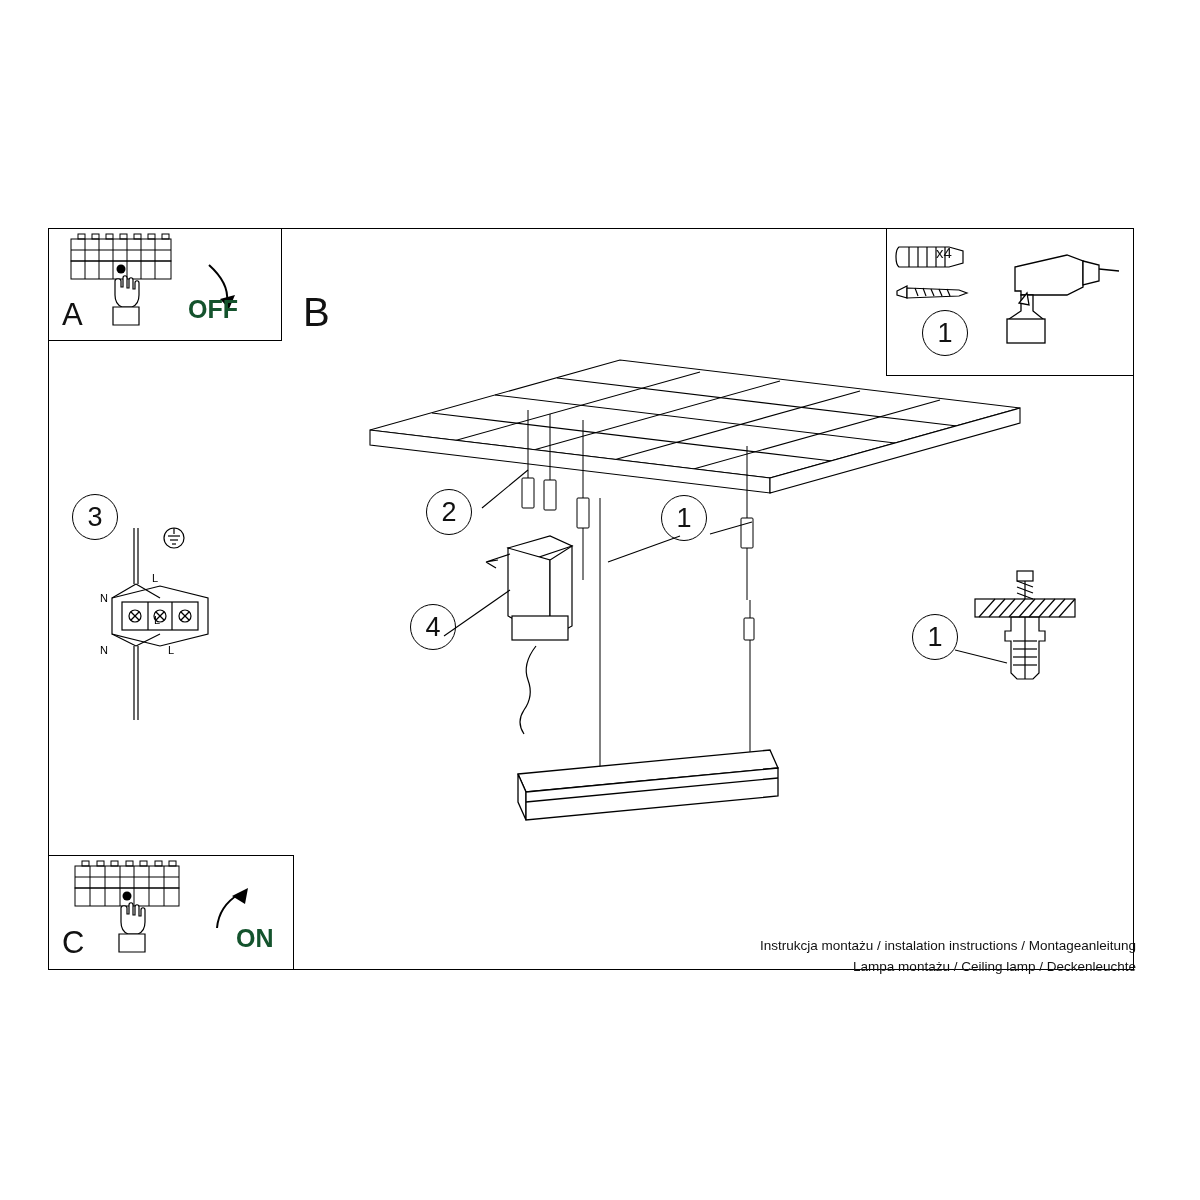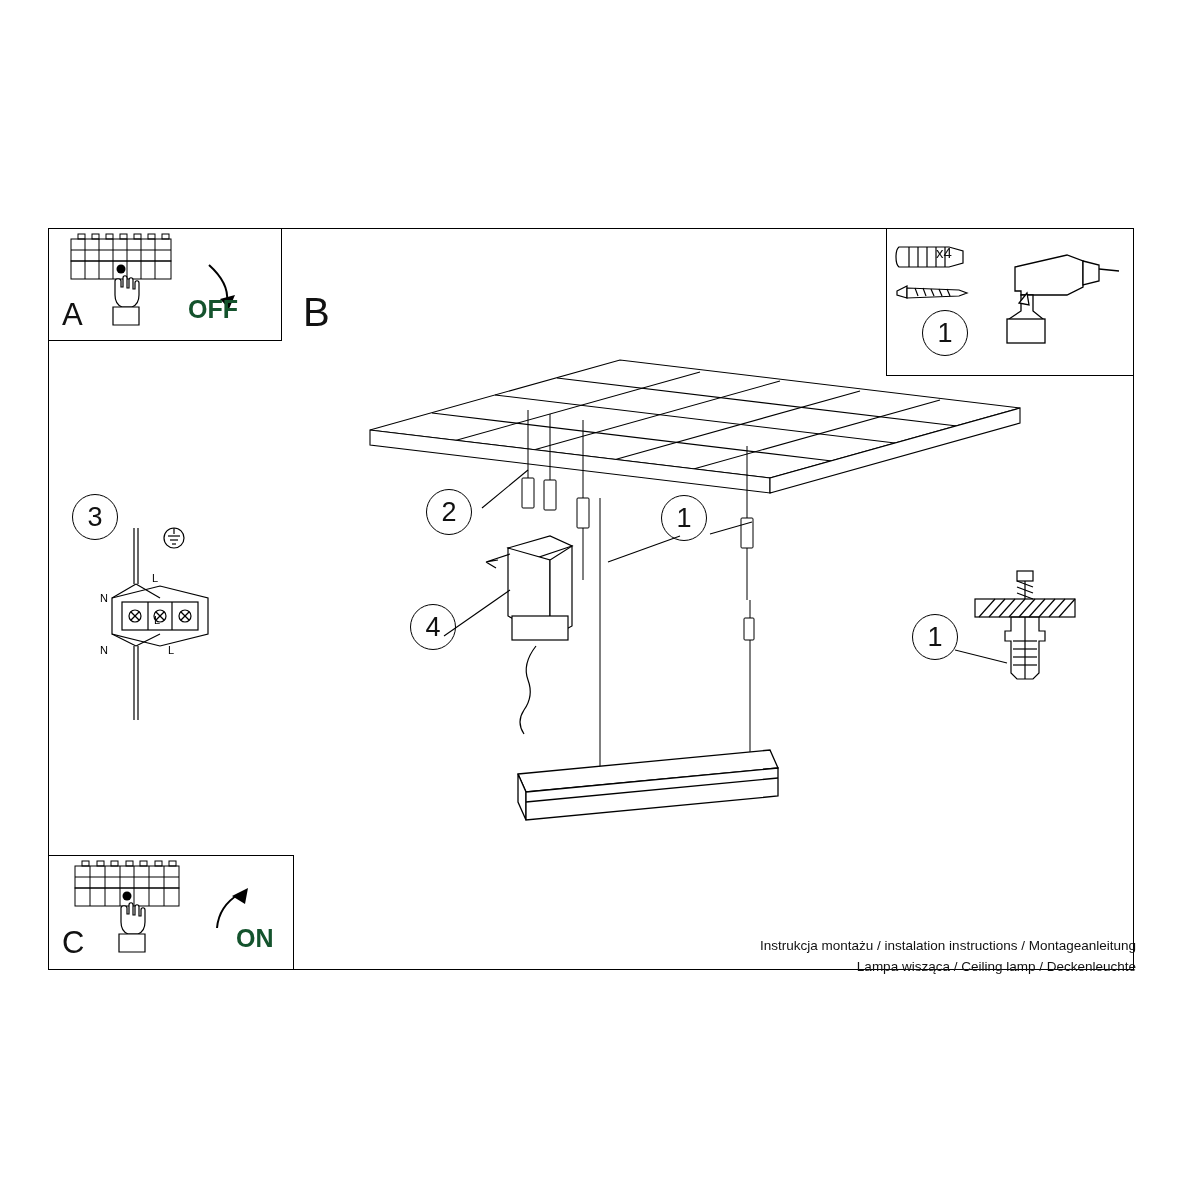--- a/index.html
+++ b/index.html
@@ -353,16 +353,16 @@
     <g stroke="#000" fill="none" stroke-width="1.1">
       <line x1="92" y1="58" x2="138" y2="20"></line>
       <line x1="54" y1="186" x2="120" y2="140"></line>
       <line x1="290" y1="86" x2="218" y2="112"></line>
       <line x1="320" y1="84" x2="362" y2="72"></line>
     </g>
   </svg>
 
   <div class="footer">
     <div>Instrukcja montażu / instalation instructions / Montageanleitung</div>
-    <div>Lampa wisząca / Ceiling lamp / Deckenleuchte</div>
+    <div>Lampa montażu / Ceiling lamp / Deckenleuchte</div>
   </div>
 
 </div>
 
 </body></html>

